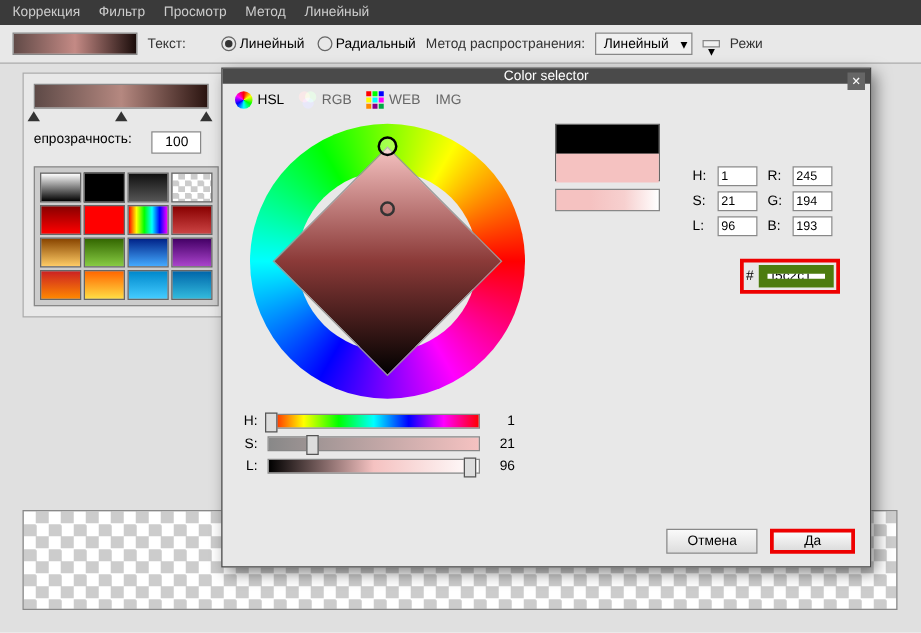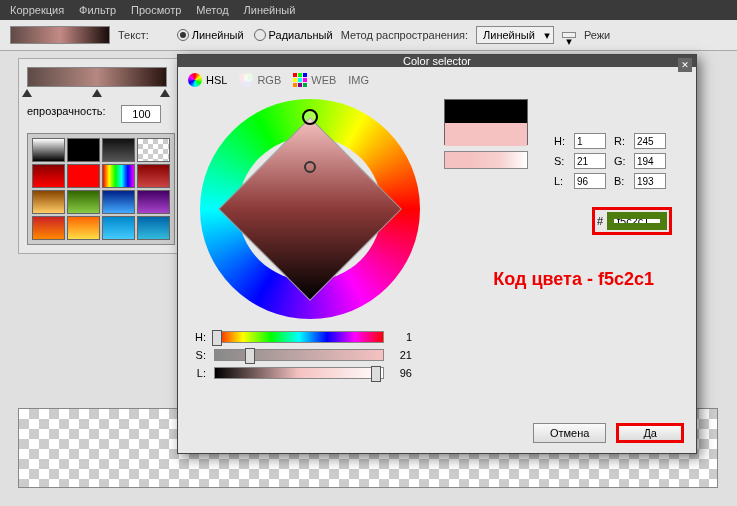--- a/index.html
+++ b/index.html
@@ -249,21 +249,20 @@
           <input value="96" style="">
         <span>B:</span>
           <input value="193" style="">
       </div>
 
       <div class="hex-row">
         <span>#</span>
         <input value="f5c2c1" style="">
       </div>
 
-      <div class="annotation">Код цвета - f5c2c1</div>
 
     </div>
   </div>
 
   <div class="dialog-buttons">
     <div class="btn">Отмена</div>
     <div class="btn btn-ok">Да</div>
   </div>
 </div>
 

